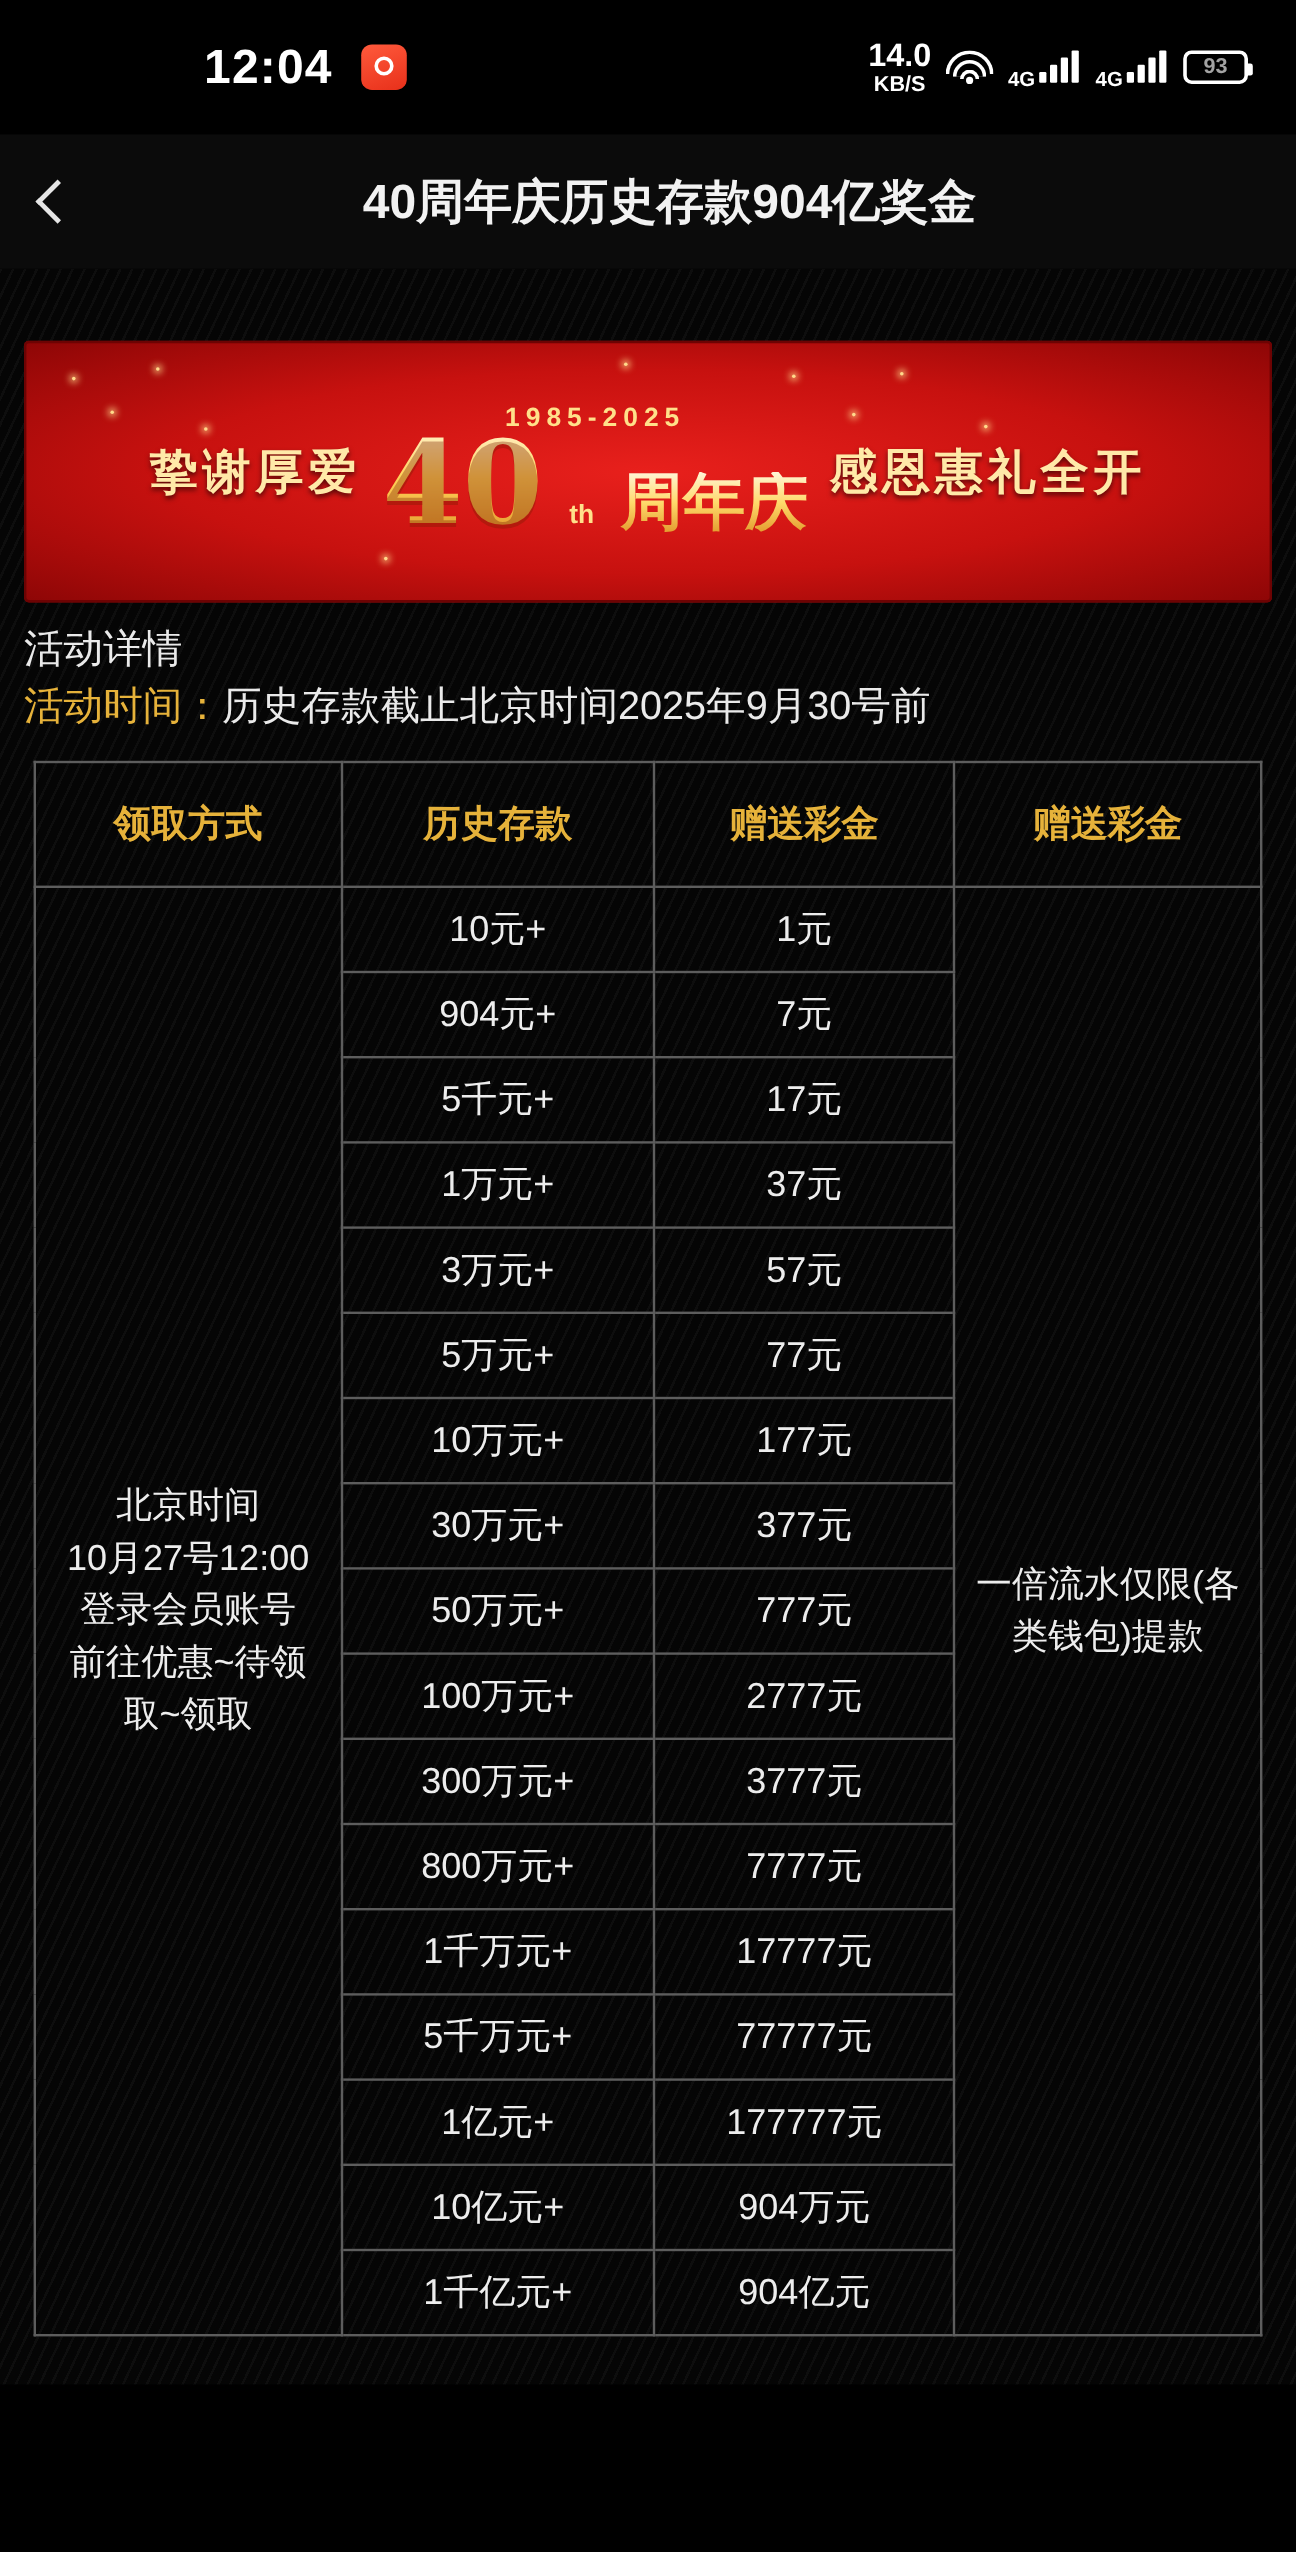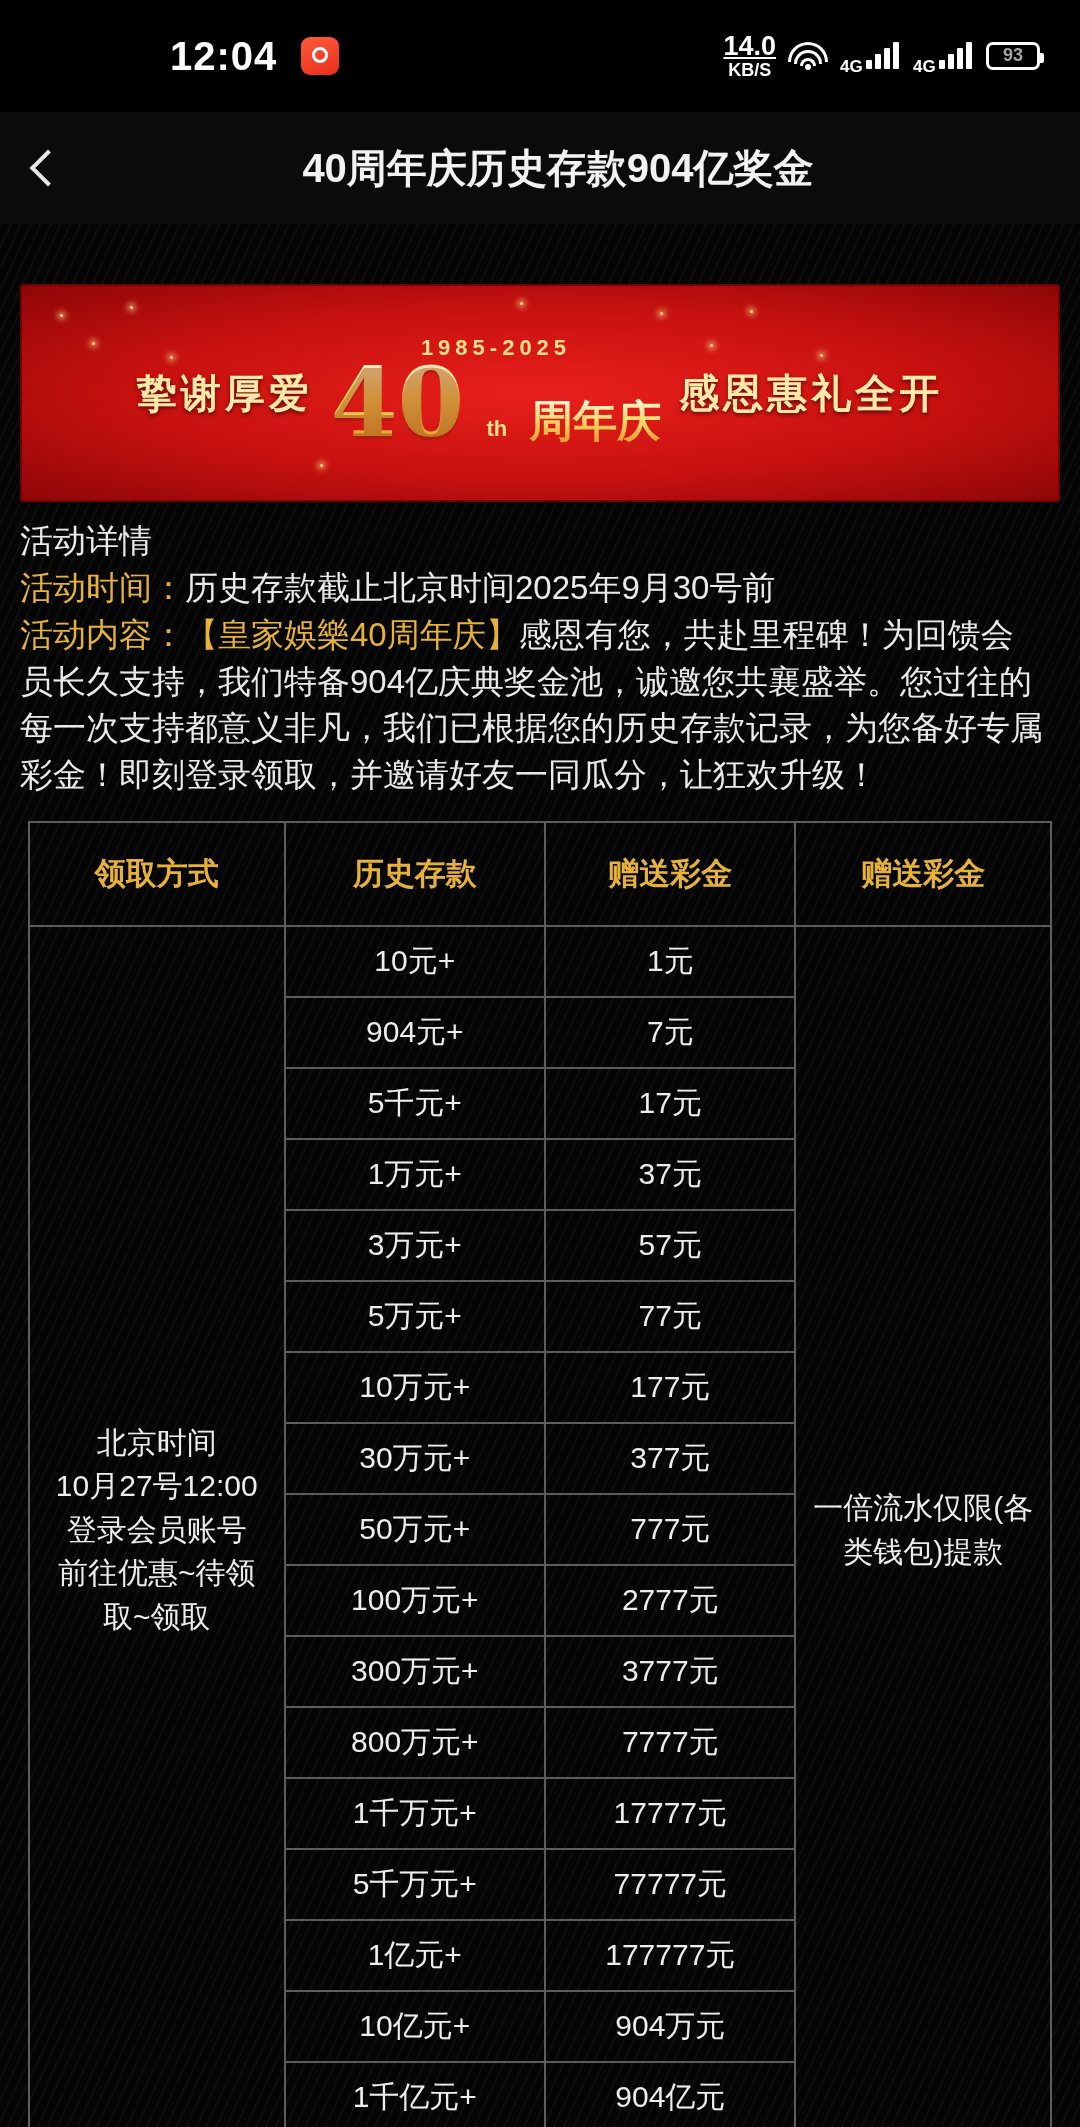--- a/index.html
+++ b/index.html
@@ -53,21 +53,21 @@
     margin-left: auto;
     display: flex;
     align-items: center;
     gap: 14px;
   }
   .kbs {
     text-align: center;
     line-height: 1.05;
     color: #fff;
   }
-  .kbs .k1 { font-size: 27px; font-weight: bold; text-decoration: underline; }
+  .kbs .k1 { font-size: 27px; font-weight: bold; }
   .kbs .k2 { font-size: 18px; font-weight: bold; }
   .wifi-icon { width: 36px; height: 28px; position: relative; }
   .wifi-icon span {
     position: absolute; left: 50%; transform: translateX(-50%);
     border: 3px solid #fff; border-bottom: none;
     border-radius: 50% 50% 0 0 / 100% 100% 0 0;
   }
   .wifi-icon .w1 { width: 34px; height: 17px; top: 0; }
   .wifi-icon .w2 { width: 22px; height: 11px; top: 8px; }
   .wifi-icon .w3 { width: 10px; height: 5px; top: 16px; }
@@ -209,21 +209,21 @@
     color: transparent;
     line-height: 1;
     text-shadow: 0 3px 0 rgba(120,30,0,0.35);
   }
   .hero-th {
     font-size: 22px;
     color: #ffe08a;
     font-weight: bold;
   }
   .hero-zn {
-    font-size: 44px;
+    font-size: 52px;
     font-weight: bold;
     font-family: "DejaVu Serif", serif;
     background: linear-gradient(180deg,#fff6d8 0%, #ffd96b 50%, #e29a2c 100%);
     -webkit-background-clip: text;
     background-clip: text;
     color: transparent;
     line-height: 1;
   }
 
   .detail {
@@ -342,23 +342,20 @@
         <div class="hero-right">感恩惠礼全开</div>
       </div>
     </div>
   </div>
 
   <div class="detail">
     <p class="lead">活动详情</p>
     <p>
       <span class="label-y">活动时间：</span><span>历史存款截止北京时间2025年9月30号前</span>
     </p>
-    <p>
-      <span class="label-y">活动内容：</span><span class="hl">【皇家娛樂40周年庆】</span><span>感恩有您，共赴里程碑！为回馈会员长久支持，我们特备904亿庆典奖金池，诚邀您共襄盛举。您过往的每一次支持都意义非凡，我们已根据您的历史存款记录，为您备好专属彩金！即刻登录领取，并邀请好友一同瓜分，让狂欢升级！</span>
-    </p>
   </div>
 
   <div class="tbl-wrap">
     <table class="reward">
       <colgroup>
           <col class="c1">
           <col class="c2">
           <col class="c3">
           <col class="c4">
         </colgroup>

